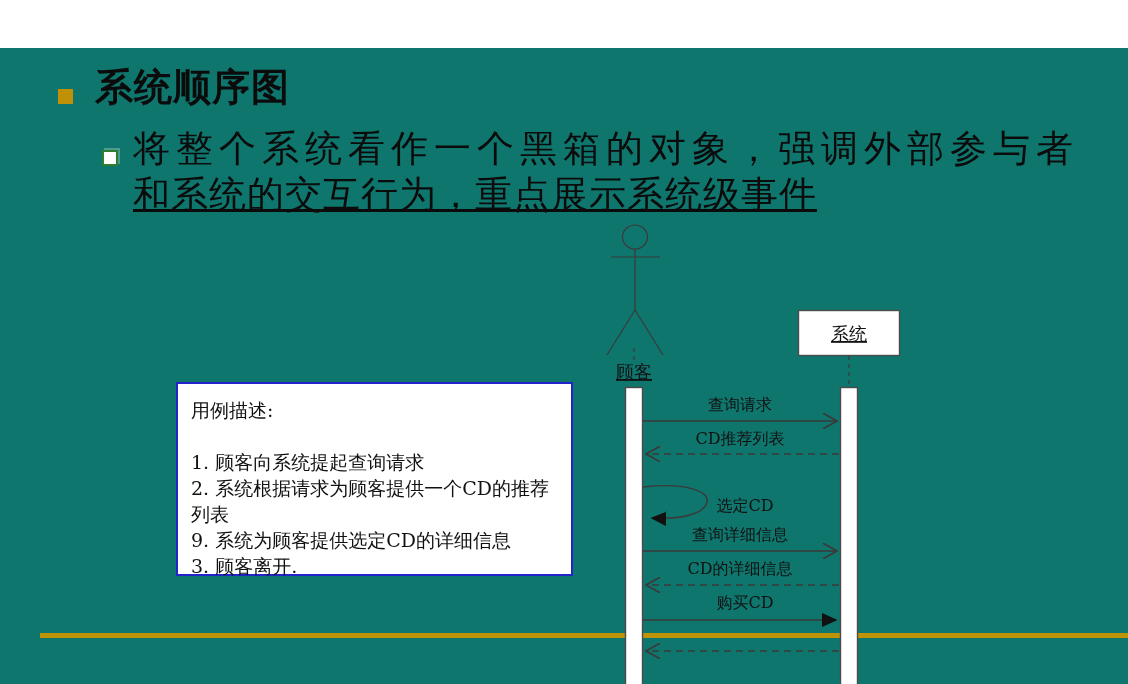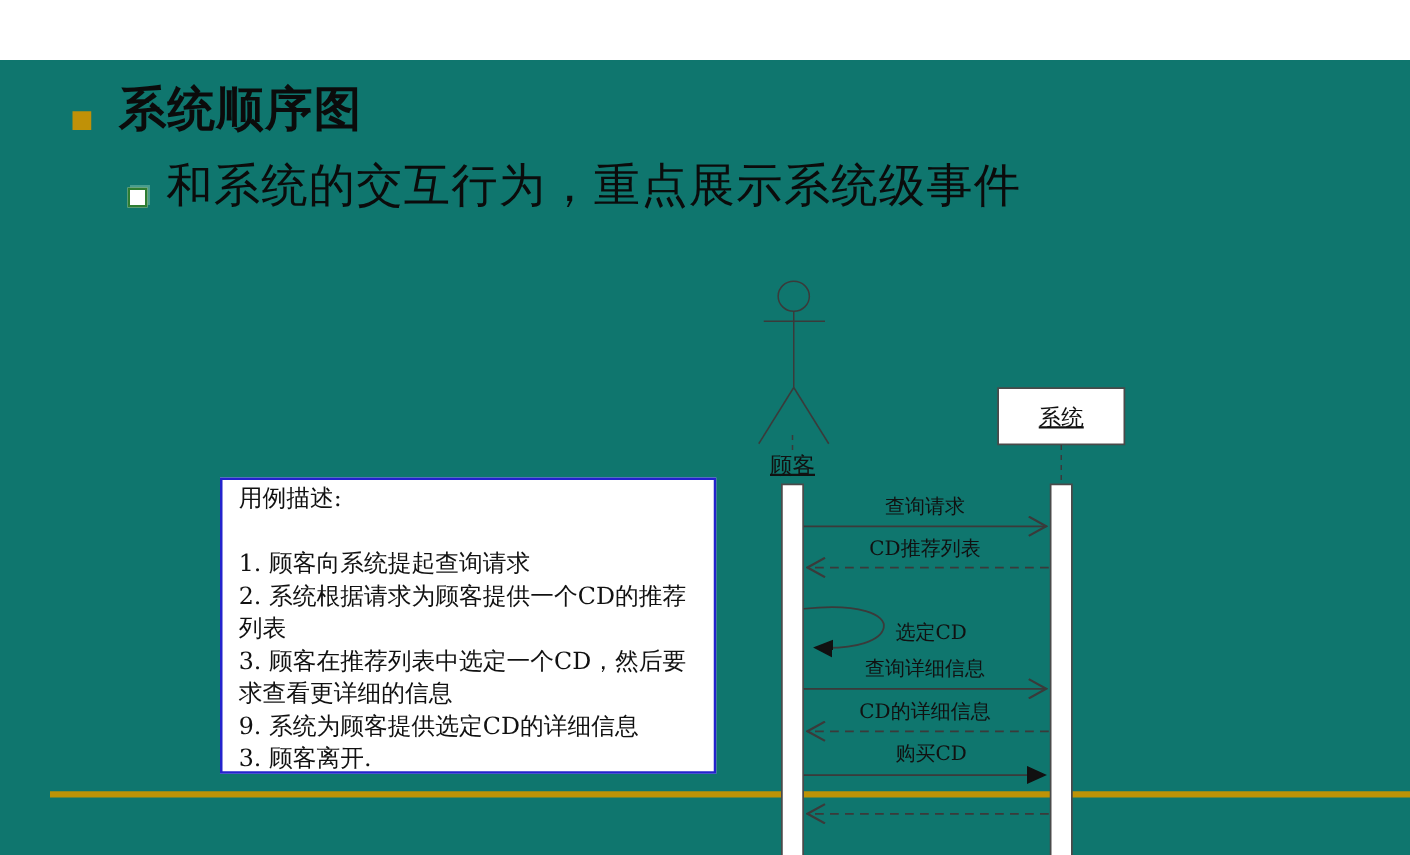--- a/index.html
+++ b/index.html
@@ -9,24 +9,24 @@
   }
   
   .title-bullet{position:absolute;left:58px;top:41px;width:15px;height:15px;background:var(--title-bullet,#C09107);}
   .slide-title{position:absolute;left:95px;top:14px;margin:0;font-size:38px;font-weight:600;letter-spacing:1px;color:#0b0b0b;}
   
   .sub-bullet{position:absolute;left:102px;top:102px;width:12px;height:12px;background:#fff;
     border:2px solid var(--sub-bullet-border,#2E7D32);box-shadow:2px -2px 0 rgba(120,190,170,.55);}
   .subtitle{position:absolute;left:133px;top:78px;width:990px;}
   .sub-line{font-size:37px;line-height:46px;white-space:nowrap;color:#0b0b0b;}
   .sub-line.l1{letter-spacing:6px;}
-  .sub-line.l2{letter-spacing:1px;}
+  .sub-line.l2{letter-spacing:1px;text-decoration:underline;}
   
-  .usecase-box{position:absolute;left:176px;top:334px;width:397px;height:237px;box-sizing:border-box;
-    border:2px solid var(--usecase-border,#2323CC);background:#fff;padding:2px 10px 0 13px;
+  .usecase-box{position:absolute;left:176px;top:334px;width:397px;height:194px;box-sizing:border-box;
+    border:2px solid var(--usecase-border,#2323CC);background:#fff;padding:13px 10px 0 13px;
     font-size:19px;line-height:26px;}
   .uc-title{margin-bottom:26px;}
   .uc-step{margin:0;}
   
   .divider{position:absolute;left:40px;top:585px;width:1088px;height:5px;background:var(--divider,#BE9306);}
   
   .footer-band{position:absolute;left:0;bottom:0;width:100%;height:8px;background:var(--footer-bg,#EFECE5);
     border-top:2px solid #CBC7BE;}
   
   .seq-svg{position:absolute;left:580px;top:170px;width:350px;height:495px;}
@@ -42,30 +42,30 @@
 </head>
 <body>
 
 <div class="slide">
 
   <span class="title-bullet"></span>
   <h1 class="slide-title">系统顺序图</h1>
 
   <span class="sub-bullet"></span>
   <div class="subtitle">
+    <div class="sub-line l1">将整个系统看作一个黑箱的对象，强调外部参与者</div>
     <div class="sub-line l2">和系统的交互行为，重点展示系统级事件</div>
   </div>
 
   <div class="divider"></div>
 
   <div class="usecase-box">
     <div class="uc-title">用例描述:</div>
     <div class="uc-step">1. 顾客向系统提起查询请求</div>
     <div class="uc-step">2. 系统根据请求为顾客提供一个CD的推荐列表</div>
-    <div class="uc-step">3. 顾客在推荐列表中选定一个CD，然后要求查看更详细的信息</div>
     <div class="uc-step">9. 系统为顾客提供选定CD的详细信息</div>
     <div class="uc-step">3. 顾客离开.</div>
   </div>
 
   <svg class="seq-svg" viewBox="580 170 350 495" xmlns="http://www.w3.org/2000/svg">
     <defs>
       <marker id="openArrow" viewBox="0 -6 12 12" refX="11" refY="0" markerWidth="12" markerHeight="12" orient="auto">
         <path d="M1,-5.5 L11,0 L1,5.5" fill="none" stroke="#3a3a3a" stroke-width="1.3"></path>
       </marker>
       <marker id="filledArrow" viewBox="0 -6 12 12" refX="11" refY="0" markerWidth="11" markerHeight="11" orient="auto">

